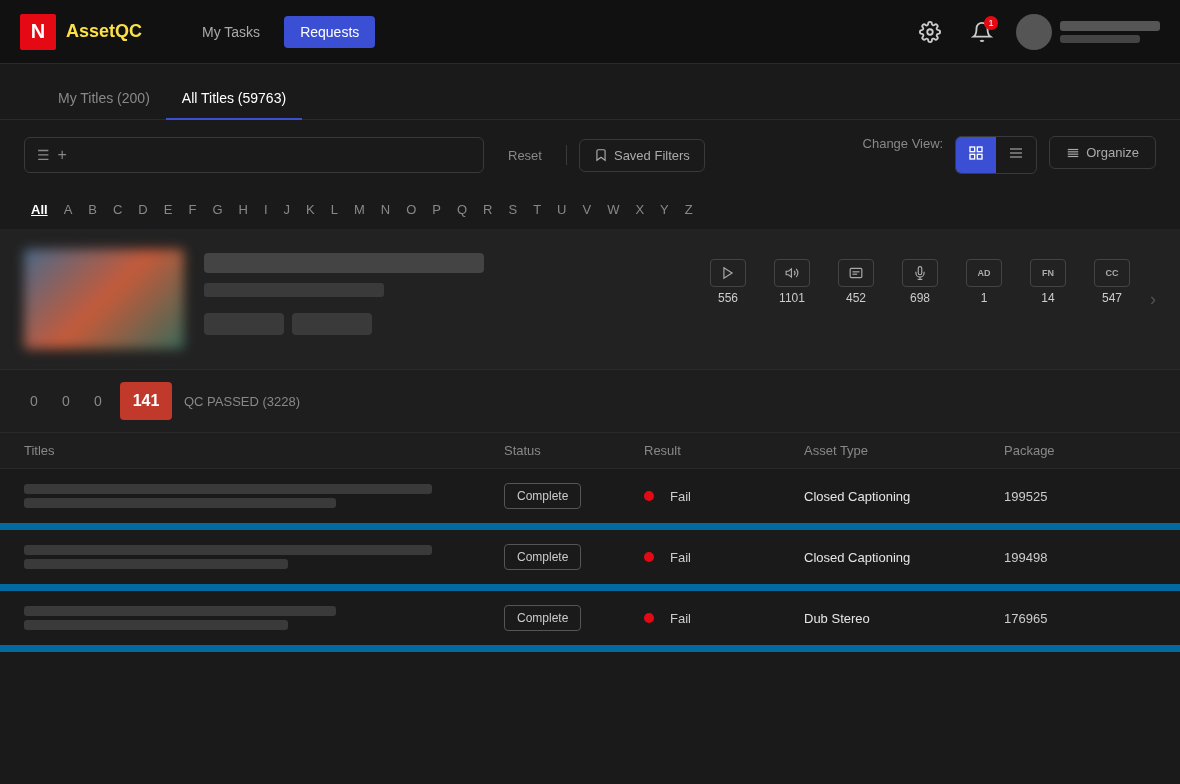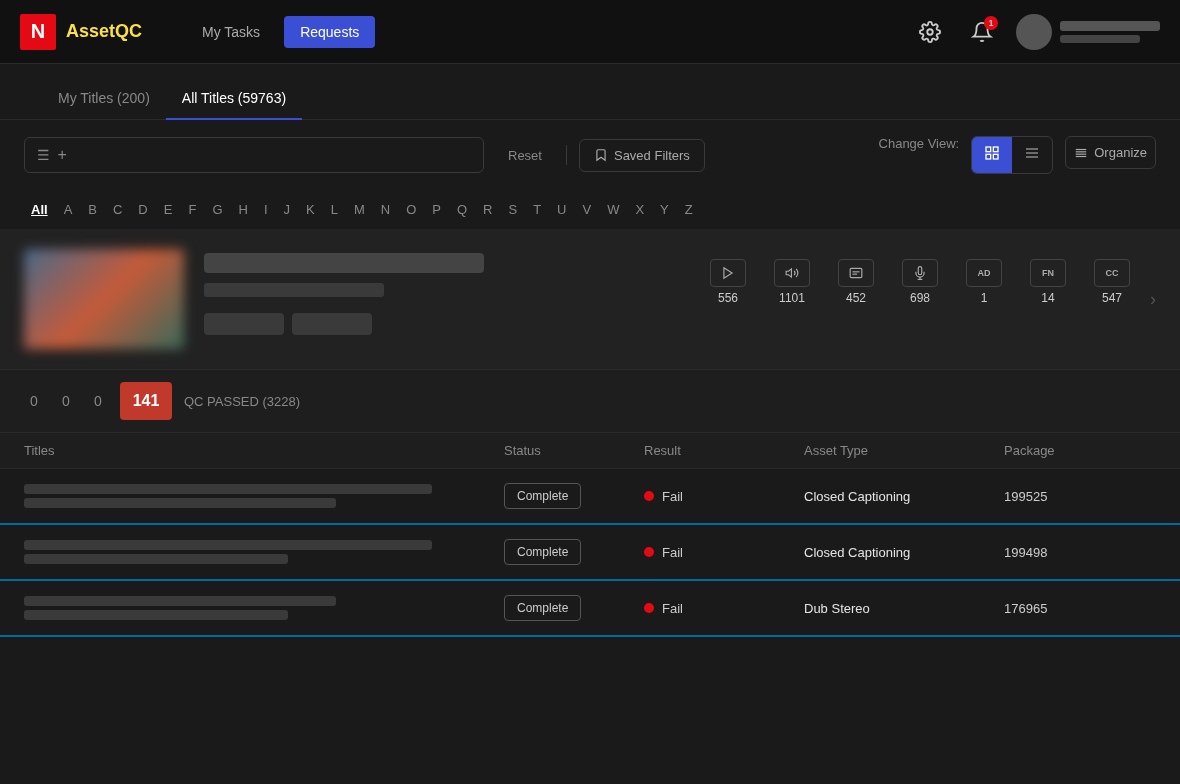--- a/index.html
+++ b/index.html
@@ -227,21 +227,21 @@
       border: none;
     }
     .view-btn.active {
       background: #3a4fd4;
       color: #fff;
     }
     .organize-btn {
       display: flex;
       align-items: center;
       gap: 6px;
-      padding: 8px 8px;
+      padding: 8px 16px;
       border: 1px solid #3a3a3a;
       border-radius: 6px;
       color: #aaa;
       cursor: pointer;
       font-size: 13px;
       background: transparent;
     }
 
     
     .alphabet-bar {
@@ -394,21 +394,21 @@
       background: #1e1e1e;
       border-bottom: 1px solid #2a2a2a;
       color: #888;
       font-size: 13px;
       font-weight: 500;
     }
     .table-row {
       display: grid;
       grid-template-columns: 480px 140px 160px 200px 1fr;
       padding: 14px 24px;
-      border-bottom: 2px solid #0369a1;
+      border-bottom: 7px solid #0369a1;
       align-items: center;
     }
     .cell-title {
       display: flex;
       flex-direction: column;
       gap: 4px;
     }
     .blurred-line {
       height: 10px;
       background: #3a3a3a;
@@ -423,21 +423,21 @@
       padding: 5px 12px;
       border: 1px solid #555;
       border-radius: 4px;
       color: #ccc;
       font-size: 12px;
       background: transparent;
     }
     .result-cell {
       display: flex;
       align-items: center;
-      gap: 8px;
+      gap: 16px;
     }
     .fail-dot {
       width: 10px;
       height: 10px;
       background: #e50914;
       border-radius: 50%;
       flex-shrink: 0;
     }
     .fail-text {
       color: #ccc;

